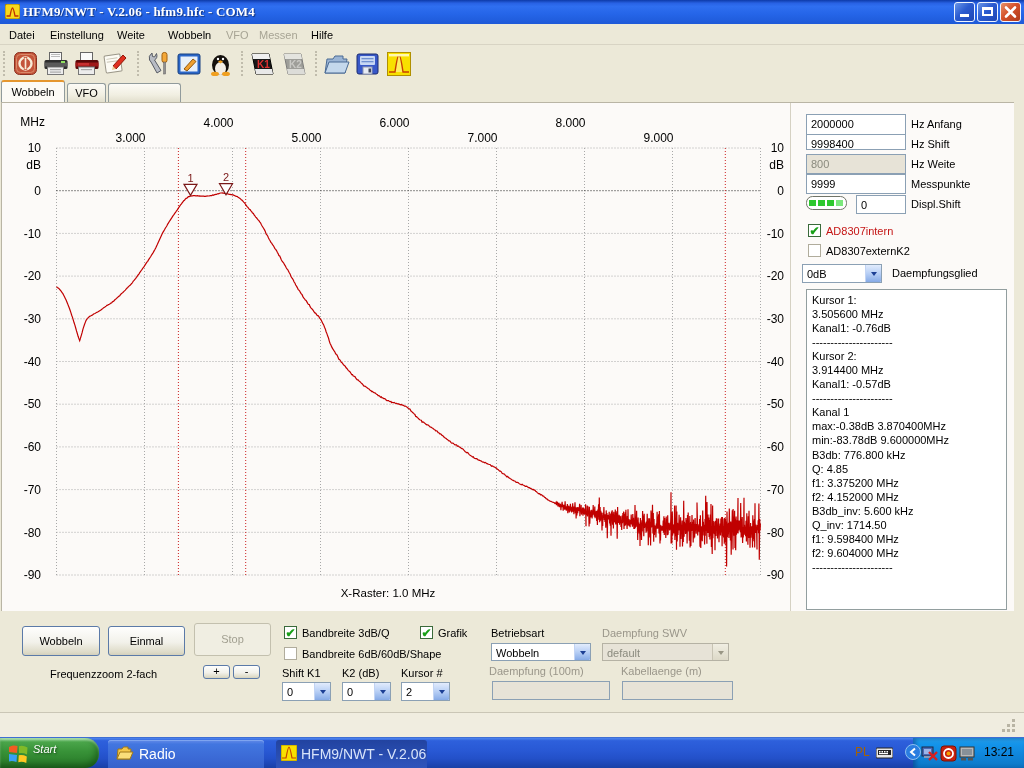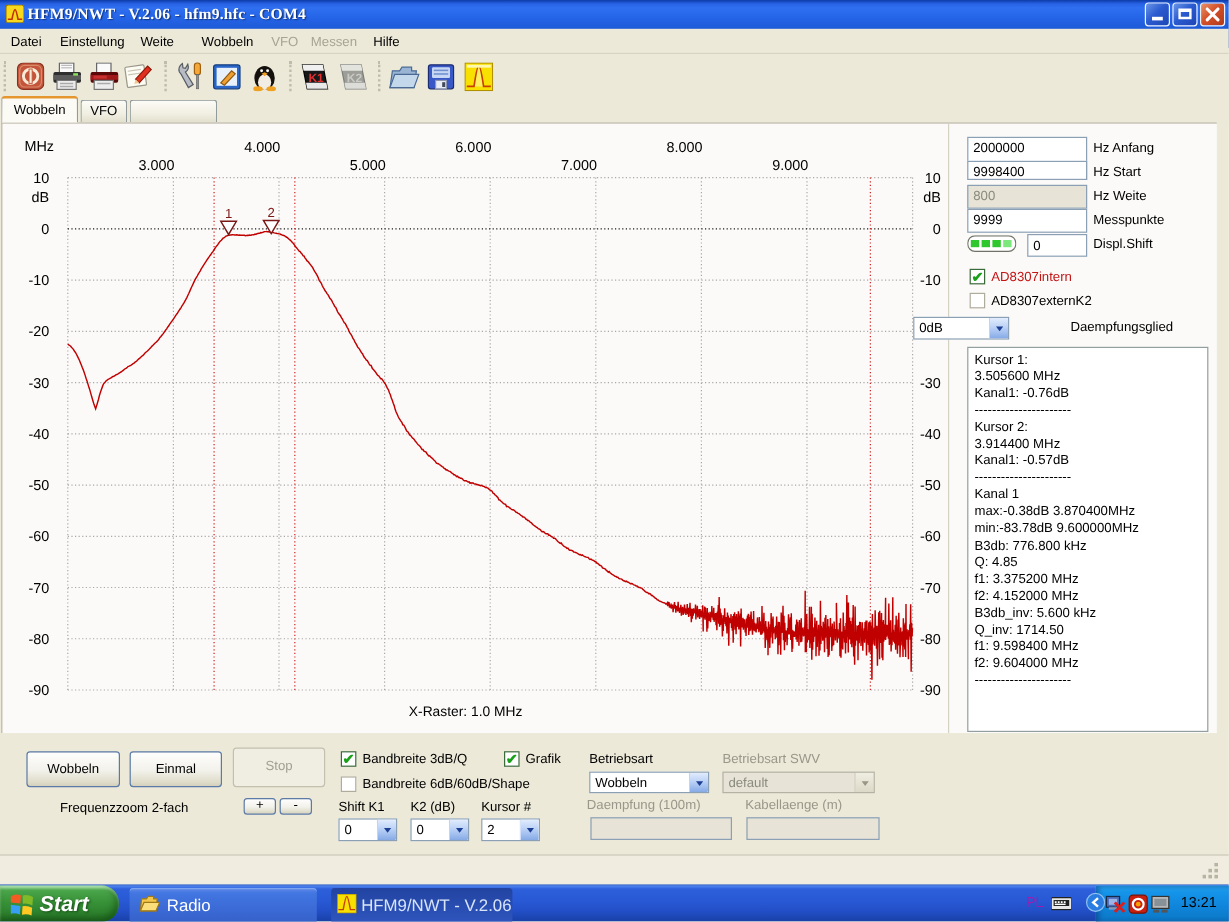--- a/index.html
+++ b/index.html
@@ -44,21 +44,21 @@
 #ta{left:806px;top:289px;width:201px;height:321px;background:#fff;border:1px solid #929e9f;font-size:11px;line-height:14.05px;padding:3px 0 0 5px;color:#000}
 
 #bottom{left:1px;top:611px;width:1013px;height:100px;background:#ece9d8}
 .xpbtn{position:absolute;background:linear-gradient(180deg,#fefefd 0,#f2f1ea 55%,#dedbc8 90%,#d4d0bc 100%);border:1px solid #5b7aa8;border-radius:3px;font-size:11px;color:#000;text-align:center}
 .xpbtn.dis{background:#f0eee2;border:1px solid #c3c0ae;color:#a19f90}
 
 #status{left:0;top:712px;width:1024px;height:25px;background:#f0ede0;border-top:1px solid #cac6b6}
 
 #taskbar{left:0;top:737px;width:1024px;height:31px;background:linear-gradient(180deg,#3a66c8 0,#4a80ec 5%,#2e60dc 12%,#2858d4 45%,#2350c8 70%,#1c44b0 92%,#1941a5 100%)}
 #start{position:absolute;left:0;top:738px;width:99px;height:30px;border-radius:0 14px 14px 0;background:linear-gradient(180deg,#8cd08c 0,#4aa54a 14%,#389238 45%,#2e832e 75%,#256f25 100%);box-shadow:inset -3px -3px 6px rgba(0,45,0,.4),inset 0 2px 2px rgba(220,255,220,.5)}
-#start .st{position:absolute;left:33px;top:5px;color:#fff;font-size:18px;font-weight:bold;font-style:italic;text-shadow:1px 1px 2px #1a4d1a}
+#start .st{position:absolute;left:33px;top:5px;color:#fff;font-size:11px;font-weight:normal;font-style:italic;text-shadow:1px 1px 2px #1a4d1a}
 .task{position:absolute;top:3px;height:30px;border-radius:3px;font-size:14px;color:#fff}
 .task.up{background:linear-gradient(180deg,#638ae8 0,#4276e0 14%,#3a68d4 65%,#3560c8 100%);box-shadow:inset 0 1px 0 #7ea4f0}
 .task.dn{background:linear-gradient(180deg,#2243a0 0,#2a4fb4 60%,#3055bc 100%);box-shadow:inset 1px 1px 2px #14securty}
 #tray{position:absolute;right:0;top:738px;width:111px;height:30px;background:linear-gradient(180deg,#2aa8f0 0,#1494ea 20%,#0f86dc 55%,#0d7ccc 85%,#0c74c0 100%);box-shadow:inset 3px 1px 4px rgba(10,40,110,.45)}
 </style></head><body>
 
 <div class="abs" id="title">
  <svg class="abs" style="left:5px;top:4px" width="15" height="15">
       <rect x="0" y="0" width="15" height="15" rx="2" fill="#f8d81c" stroke="#9a7a00" stroke-width="1"></rect>
       <path d="M1.5,12 L5,12 Q6.5,4 7.5,4 Q8.5,4 10,12 L13.5,12" fill="none" stroke="#c03000" stroke-width="1.3"></path>
@@ -253,41 +253,41 @@
 <path d="M56.5,184.7 57.3,185.4 58.1,185.9 58.9,186.5 59.7,187.5 60.5,188.3 61.3,189.4 62.1,190.7 62.9,191.7 63.7,193.2 64.5,194.8 65.3,196.4 66.1,198.0 66.9,200.0 67.7,201.9 68.5,204.1 69.3,206.0 70.1,208.3 70.9,210.6 71.7,213.2 72.5,215.4 73.3,218.1 74.1,220.8 74.9,223.1 75.7,226.0 76.5,228.9 77.3,231.5 78.1,234.3 78.9,236.6 79.7,238.7 80.5,236.2 81.3,233.4 82.1,230.7 82.9,227.4 83.7,224.9 84.5,222.5 85.3,220.4 86.1,218.3 86.9,217.1 87.7,216.3 88.5,215.3 89.3,214.8 90.1,214.1 90.9,213.8 91.7,213.4 92.5,213.0 93.3,212.3 94.1,211.7 94.9,211.5 95.7,211.1 96.5,210.4 97.3,210.1 98.1,209.7 98.9,209.2 99.7,208.7 100.5,208.2 101.3,207.8 102.1,207.0 102.9,206.4 103.7,205.7 104.5,205.2 105.3,204.8 106.1,204.1 106.9,203.3 107.7,203.1 108.5,202.6 109.3,202.2 110.1,201.7 110.9,201.1 111.7,200.7 112.5,199.8 113.3,199.4 114.1,198.7 114.9,197.8 115.7,197.1 116.5,196.5 117.3,195.7 118.1,194.9 118.9,194.3 119.7,193.7 120.5,192.6 121.3,191.8 122.1,191.1 122.9,190.5 123.7,189.6 124.5,188.9 125.3,188.1 126.1,187.1 126.9,186.2 127.7,185.5 128.5,184.7 129.3,183.9 130.1,183.2 130.9,182.3 131.7,181.5 132.5,180.5 133.3,179.2 134.1,178.4 134.9,177.4 135.7,176.4 136.5,175.3 137.3,174.1 138.1,173.0 138.9,172.1 139.7,170.7 140.5,169.7 141.3,168.3 142.1,167.3 142.9,166.0 143.7,165.1 144.5,163.9 145.3,162.6 146.1,161.4 146.9,160.2 147.7,159.3 148.5,157.9 149.3,156.7 150.1,155.5 150.9,154.3 151.7,152.8 152.5,151.7 153.3,150.4 154.1,148.9 154.9,147.5 155.7,146.0 156.5,144.2 157.3,142.6 158.1,140.8 158.9,138.9 159.7,137.2 160.5,135.5 161.3,133.7 162.1,132.1 162.9,130.4 163.7,129.1 164.5,127.8 165.3,126.2 166.1,125.0 166.9,123.7 167.7,122.1 168.5,120.9 169.3,119.5 170.1,118.3 170.9,117.1 171.7,115.9 172.5,114.6 173.3,113.4 174.1,112.3 174.9,111.1 175.7,110.1 176.5,108.8 177.3,107.9 178.1,106.6 178.9,105.3 179.7,104.2 180.5,102.9 181.3,102.2 182.1,100.9 182.9,99.8 183.7,98.8 184.5,98.2 185.3,97.2 186.1,96.3 186.9,96.1 187.7,95.3 188.5,94.7 189.3,94.6 190.1,94.1 190.9,94.1 191.7,93.9 192.5,93.8 193.3,93.7 194.1,93.7 194.9,93.6 195.7,93.9 196.5,93.8 197.3,93.7 198.1,93.8 198.9,94.1 199.7,93.9 200.5,94.1 201.3,94.0 202.1,94.1 202.9,94.0 203.7,94.1 204.5,94.4 205.3,94.3 206.1,94.1 206.9,94.2 207.7,93.9 208.5,94.0 209.3,94.0 210.1,93.6 210.9,93.7 211.7,93.7 212.5,93.0 213.3,93.3 214.1,92.8 214.9,92.6 215.7,92.4 216.5,92.4 217.3,91.8 218.1,91.9 218.9,91.6 219.7,91.3 220.5,91.0 221.3,91.0 222.1,90.9 222.9,91.1 223.7,91.1 224.5,91.3 225.3,91.4 226.1,91.4 226.9,91.7 227.7,91.8 228.5,92.1 229.3,92.3 230.1,92.4 230.9,92.6 231.7,92.7 232.5,92.9 233.3,92.9 234.1,93.4 234.9,93.7 235.7,94.1 236.5,94.3 237.3,94.6 238.1,95.3 238.9,95.7 239.7,96.2 240.5,96.9 241.3,97.7 242.1,98.3 242.9,99.2 243.7,100.1 244.5,100.9 245.3,102.0 246.1,103.2 246.9,104.3 247.7,105.2 248.5,106.2 249.3,107.3 250.1,107.6 250.9,108.9 251.7,109.6 252.5,111.1 253.3,111.3 254.1,112.9 254.9,113.8 255.7,115.2 256.5,115.8 257.3,116.8 258.1,117.8 258.9,118.7 259.7,119.9 260.5,120.8 261.3,122.5 262.1,124.0 262.9,125.2 263.7,126.5 264.5,127.9 265.3,129.6 266.1,131.9 266.9,132.9 267.7,134.0 268.5,135.9 269.3,137.5 270.1,138.7 270.9,140.3 271.7,141.2 272.5,142.7 273.3,143.5 274.1,145.0 274.9,146.6 275.7,147.4 276.5,148.6 277.3,150.3 278.1,151.6 278.9,153.5 279.7,154.0 280.5,155.8 281.3,157.8 282.1,159.1 282.9,160.1 283.7,161.1 284.5,162.7 285.3,163.8 286.1,165.5 286.9,166.9 287.7,167.6 288.5,169.2 289.3,170.8 290.1,172.0 290.9,174.2 291.7,175.6 292.5,176.7 293.3,178.0 294.1,180.0 294.9,181.0 295.7,183.0 296.5,184.1 297.3,185.6 298.1,187.3 298.9,188.1 299.7,189.1 300.5,190.7 301.3,191.9 302.1,192.7 302.9,194.6 303.7,195.9 304.5,196.8 305.3,198.1 306.1,198.5 306.9,199.9 307.7,201.4 308.5,202.5 309.3,202.5 310.1,204.7 310.9,205.8 311.7,206.6 312.5,207.5 313.3,208.6 314.1,209.9 314.9,210.9 315.7,211.3 316.5,212.4 317.3,213.7 318.1,213.7 318.9,214.7 319.7,216.1 320.5,217.2 321.3,218.3 322.1,220.0 322.9,221.7 323.7,222.9 324.5,225.3 325.3,226.9 326.1,229.7 326.9,231.6 327.7,234.1 328.5,236.0 329.3,239.1 330.1,241.4 330.9,243.0 331.7,244.9 332.5,246.4 333.3,247.6 334.1,248.9 334.9,250.0 335.7,252.0 336.5,252.2 337.3,253.6 338.1,255.4 338.9,257.2 339.7,257.6 340.5,258.7 341.3,260.4 342.1,260.8 342.9,261.8 343.7,263.0 344.5,263.5 345.3,264.4 346.1,265.8 346.9,266.5 347.7,267.7 348.5,268.6 349.3,269.3 350.1,270.0 350.9,271.2 351.7,272.6 352.5,272.6 353.3,274.0 354.1,274.3 354.9,274.6 355.7,275.9 356.5,277.0 357.3,277.9 358.1,277.8 358.9,278.9 359.7,279.5 360.5,280.1 361.3,281.1 362.1,281.8 362.9,282.7 363.7,284.0 364.5,284.2 365.3,284.4 366.1,285.1 366.9,285.5 367.7,286.3 368.5,286.8 369.3,287.2 370.1,288.3 370.9,288.6 371.7,289.6 372.5,289.4 373.3,290.2 374.1,290.6 374.9,290.8 375.7,291.4 376.5,292.3 377.3,292.5 378.1,293.7 378.9,293.7 379.7,294.2 380.5,295.2 381.3,294.8 382.1,295.9 382.9,295.9 383.7,296.6 384.5,296.6 385.3,297.0 386.1,298.0 386.9,298.6 387.7,298.6 388.5,298.6 389.3,299.2 390.1,299.6 390.9,299.5 391.7,300.7 392.5,300.3 393.3,300.7 394.1,300.4 394.9,301.0 395.7,301.3 396.5,301.3 397.3,301.9 398.1,301.7 398.9,302.2 399.7,302.4 400.5,302.8 401.3,302.5 402.1,303.1 402.9,303.2 403.7,303.5 404.5,304.2 405.3,304.1 406.1,304.6 406.9,305.0 407.7,305.8 408.5,306.5 409.3,306.9 410.1,307.3 410.9,309.0 411.7,309.4 412.5,310.5 413.3,310.9 414.1,311.9 414.9,312.5 415.7,314.5 416.5,314.6 417.3,315.5 418.1,316.1 418.9,317.0 419.7,317.7 420.5,318.0 421.3,318.2 422.1,320.2 422.9,320.0 423.7,320.3 424.5,321.0 425.3,321.6 426.1,322.4 426.9,322.8 427.7,322.8 428.5,323.3 429.3,324.1 430.1,324.9 430.9,325.1 431.7,325.8 432.5,326.0 433.3,326.7 434.1,327.5 434.9,327.8 435.7,328.8 436.5,328.8 437.3,329.2 438.1,330.6 438.9,330.7 439.7,331.8 440.5,331.8 441.3,332.5 442.1,333.4 442.9,333.7 443.7,334.8 444.5,335.5 445.3,336.1 446.1,336.6 446.9,337.3 447.7,337.7 448.5,338.6 449.3,338.8 450.1,339.3 450.9,340.3 451.7,341.1 452.5,341.0 453.3,341.3 454.1,342.1 454.9,342.8 455.7,342.8 456.5,342.8 457.3,344.2 458.1,343.9 458.9,344.6 459.7,345.3 460.5,345.4 461.3,346.5 462.1,346.6 462.9,346.9 463.7,347.9 464.5,348.8 465.3,349.7 466.1,350.2 466.9,350.9 467.7,350.5 468.5,351.7 469.3,352.6 470.1,353.3 470.9,353.8 471.7,354.2 472.5,355.1 473.3,354.8 474.1,356.0 474.9,356.5 475.7,356.6 476.5,356.7 477.3,357.1 478.1,358.0 478.9,358.1 479.7,358.4 480.5,358.7 481.3,359.1 482.1,359.7 482.9,360.2 483.7,360.1 484.5,360.8 485.3,360.4 486.1,361.1 486.9,361.7 487.7,361.9 488.5,362.3 489.3,362.5 490.1,362.5 490.9,363.6 491.7,364.2 492.5,363.9 493.3,364.5 494.1,364.9 494.9,365.2 495.7,365.9 496.5,366.1 497.3,367.2 498.1,367.5 498.9,368.3 499.7,369.1 500.5,369.2 501.3,369.8 502.1,371.2 502.9,371.6 503.7,371.8 504.5,372.2 505.3,373.4 506.1,373.9 506.9,374.9 507.7,374.3 508.5,375.5 509.3,376.0 510.1,376.6 510.9,377.0 511.7,377.6 512.5,378.3 513.3,378.4 514.1,379.0 514.9,379.0 515.7,380.0 516.5,380.4 517.3,380.4 518.1,380.6 518.9,381.4 519.7,382.0 520.5,382.2 521.3,382.7 522.1,382.3 522.9,383.0 523.7,383.2 524.5,383.8 525.3,384.4 526.1,384.2 526.9,384.4 527.7,385.1 528.5,385.6 529.3,385.6 530.1,386.3 530.9,386.3 531.7,387.1 532.5,387.6 533.3,387.5 534.1,388.1 534.9,388.1 535.7,389.2 536.5,389.7 537.3,390.6 538.1,391.3 538.9,391.8 539.7,391.7 540.5,392.8 541.3,392.6 542.1,393.1 542.9,394.2 543.7,394.2 544.5,395.3 545.3,395.6 546.1,396.6 546.9,396.8 547.7,397.9 548.5,398.0 549.3,398.8 550.1,399.1 550.9,399.3 551.7,399.8 552.5,400.2 553.3,400.3 554.1,400.6 554.9,401.5 555.7,401.1 556.0,400.5 556.4,403.2 556.8,399.6 557.1,402.3 557.5,399.7 557.9,404.4 558.3,400.9 558.7,404.3 559.0,402.3 559.4,405.2 559.8,402.3 560.2,403.1 560.6,402.7 560.9,408.2 561.3,403.1 561.7,405.2 562.1,399.8 562.5,404.8 562.8,402.3 563.2,408.6 563.6,403.1 564.0,406.0 564.4,402.8 564.7,407.6 565.1,399.4 565.5,407.3 565.9,404.6 566.3,408.8 566.6,404.3 567.0,405.5 567.4,402.0 567.8,411.1 568.2,404.2 568.5,406.8 568.9,403.7 569.3,410.4 569.7,405.0 570.1,409.4 570.4,401.8 570.8,406.7 571.2,404.9 571.6,410.5 572.0,405.7 572.3,408.9 572.7,401.3 573.1,409.9 573.5,404.5 573.9,412.2 574.2,406.2 574.6,407.6 575.0,400.3 575.4,411.3 575.8,405.2 576.1,416.6 576.5,405.4 576.9,413.5 577.3,405.4 577.7,411.2 578.0,405.0 578.4,408.8 578.8,407.1 579.2,409.2 579.6,401.7 579.9,414.3 580.3,408.0 580.7,408.9 581.1,402.9 581.5,412.6 581.8,408.2 582.2,411.0 582.6,405.6 583.0,413.7 583.4,405.6 583.7,412.0 584.1,407.4 584.5,412.4 584.9,406.8 585.3,410.1 585.6,402.3 586.0,424.3 586.0,413.4 586.4,408.7 586.8,413.1 587.2,403.5 587.5,414.4 587.9,404.3 588.3,412.0 588.7,408.8 589.1,424.5 589.4,404.7 589.8,421.8 590.2,408.4 590.6,415.5 591.0,409.8 591.3,415.2 591.7,407.8 592.1,416.5 592.5,411.1 592.9,411.9 593.2,403.1 593.6,412.5 594.0,411.2 594.4,414.6 594.8,404.5 595.1,416.2 595.5,409.5 595.9,414.6 596.3,408.8 596.7,419.0 597.0,408.9 597.4,423.1 597.8,407.5 598.2,412.4 598.6,402.2 598.9,417.7 599.3,395.6 599.7,420.3 600.1,405.0 600.5,418.8 600.8,408.7 601.2,415.6 601.6,410.5 602.0,428.4 602.4,413.2 602.7,423.9 603.1,410.7 603.5,416.0 603.9,404.9 604.3,417.9 604.6,412.3 605.0,419.9 605.4,412.2 605.8,425.8 606.2,408.4 606.5,415.1 606.9,411.0 607.3,436.2 607.7,412.7 608.1,416.3 608.4,413.4 608.8,417.4 609.2,409.8 609.6,421.4 610.0,414.3 610.3,423.7 610.7,411.4 611.0,433.7 611.1,426.8 611.5,409.6 611.9,417.9 612.2,408.3 612.6,422.8 613.0,411.5 613.4,426.6 613.8,409.7 614.1,419.8 614.5,417.0 614.9,420.4 615.3,407.4 615.7,422.5 616.0,411.1 616.4,421.5 616.8,409.2 617.2,436.7 617.6,405.1 617.9,418.7 618.3,417.2 618.7,420.9 619.1,412.8 619.5,422.7 619.8,413.9 620.2,421.0 620.6,414.3 621.0,425.0 621.4,417.9 621.7,428.0 622.1,413.4 622.5,421.3 622.9,410.9 623.3,420.3 623.6,409.5 624.0,427.1 624.4,412.1 624.8,424.1 625.2,410.3 625.5,423.3 625.9,407.7 626.3,420.5 626.7,420.0 627.1,427.0 627.4,413.9 627.8,423.4 628.0,407.2 628.2,416.3 628.6,423.5 629.0,416.9 629.3,424.2 629.7,418.3 630.1,425.1 630.5,417.7 630.9,421.6 631.2,412.5 631.6,422.4 632.0,418.7 632.4,424.8 632.8,412.1 633.1,423.4 633.5,415.7 633.9,427.0 634.3,420.5 634.7,426.9 635.0,403.0 635.4,425.8 635.8,418.0 636.2,423.8 636.6,408.7 636.9,425.0 637.3,417.8 637.7,438.0 638.1,415.6 638.5,429.4 638.8,420.4 639.2,431.6 639.6,422.0 640.0,438.5 640.0,444.0 640.4,416.0 640.7,430.6 641.1,420.6 641.5,437.9 641.9,418.3 642.3,429.5 642.6,408.9 643.0,424.2 643.4,413.6 643.8,434.3 644.2,411.8 644.5,425.9 644.9,420.5 645.3,424.0 645.7,422.2 646.1,430.7 646.4,419.5 646.8,429.4 647.2,411.7 647.6,426.3 648.0,419.2 648.3,443.2 648.7,416.2 649.1,435.6 649.5,416.3 649.9,427.9 650.2,421.3 650.6,443.6 651.0,408.4 651.4,425.5 651.8,410.5 652.1,425.2 652.5,402.7 652.9,431.5 653.3,411.1 653.7,439.8 654.0,416.9 654.4,433.0 654.8,423.3 655.2,425.3 655.6,423.9 655.9,435.6 656.3,421.4 656.7,426.8 657.1,409.8 657.5,426.7 657.8,414.5 658.2,426.5 658.6,412.3 659.0,431.4 659.4,409.1 659.7,427.9 660.0,441.4 660.1,422.8 660.5,438.6 660.9,423.4 661.3,426.2 661.6,425.0 662.0,428.8 662.4,424.0 662.8,428.6 663.2,418.4 663.5,430.8 663.9,414.2 664.3,433.0 664.7,416.1 665.1,427.6 665.4,421.1 665.8,436.1 666.2,414.6 666.6,425.8 667.0,417.0 667.3,433.2 667.7,413.2 668.1,432.8 668.5,420.9 668.9,426.5 669.2,422.6 669.6,428.4 670.0,420.7 670.4,427.7 670.8,416.1 671.0,390.2 671.1,441.6 671.5,423.3 671.9,441.6 672.3,409.7 672.7,433.4 673.0,422.2 673.4,431.1 673.8,423.0 674.2,431.5 674.6,403.6 674.9,438.0 675.3,417.4 675.7,434.3 676.1,403.6 676.5,447.7 676.8,409.5 677.2,439.4 677.6,420.7 678.0,432.9 678.4,422.6 678.7,428.6 679.1,412.7 679.5,425.8 679.9,418.7 680.0,444.8 680.3,426.0 680.6,415.3 681.0,437.1 681.4,423.2 681.8,426.3 682.2,418.6 682.5,444.5 682.9,424.0 683.3,440.1 683.7,398.7 684.1,434.7 684.4,419.7 684.8,427.4 685.2,421.2 685.6,432.0 686.0,416.1 686.3,430.9 686.7,417.7 687.1,441.6 687.5,412.9 687.9,429.5 688.2,410.6 688.6,428.1 689.0,421.5 689.4,438.8 689.8,413.9 690.1,445.4 690.5,419.9 690.9,444.1 691.3,421.8 691.7,429.0 692.0,413.1 692.4,428.4 692.8,420.0 693.2,440.4 693.6,417.6 693.9,436.6 694.3,422.2 694.7,435.5 695.1,416.0 695.5,427.1 695.8,422.1 696.2,431.7 696.6,423.8 697.0,427.9 697.0,400.4 697.4,417.8 697.7,433.6 698.1,422.4 698.5,429.5 698.9,425.1 699.3,430.0 699.6,417.1 700.0,444.8 700.4,413.2 700.8,446.1 701.2,424.3 701.5,438.1 701.9,424.4 702.3,439.2 702.7,408.4 703.1,429.5 703.4,419.7 703.8,433.4 704.2,422.8 704.6,442.5 705.0,417.1 705.3,433.8 705.7,393.8 706.1,428.8 706.5,418.7 706.9,441.8 707.0,400.0 707.2,419.9 707.6,431.0 708.0,412.5 708.4,430.9 708.8,415.6 709.1,434.9 709.5,418.1 709.9,437.4 710.3,412.6 710.7,433.8 711.0,402.1 711.4,445.1 711.8,425.4 712.2,452.0 712.6,403.4 712.9,436.2 713.3,419.0 713.7,431.5 714.1,425.5 714.5,432.1 714.8,419.5 715.0,448.2 715.2,429.8 715.6,418.8 716.0,434.0 716.4,416.2 716.7,428.6 717.1,416.4 717.5,436.4 717.9,424.9 718.3,427.9 718.6,416.6 719.0,440.3 719.4,423.7 719.8,428.3 720.2,421.5 720.5,433.6 720.9,416.4 721.3,430.5 721.7,415.1 722.1,444.3 722.4,415.1 722.8,433.9 723.2,423.9 723.6,435.4 724.0,416.5 724.3,441.7 724.7,416.0 725.1,439.8 725.5,416.6 725.9,443.4 726.2,419.5 726.6,464.4 727.0,409.6 727.4,435.1 727.8,425.7 728.1,429.4 728.5,420.9 728.9,436.1 729.3,406.5 729.7,427.0 730.0,419.7 730.4,438.6 730.8,419.4 731.2,452.8 731.6,421.9 731.9,428.9 732.3,408.2 732.7,429.8 733.0,447.4 733.1,407.0 733.5,427.8 733.8,414.8 734.2,433.8 734.6,408.8 735.0,446.1 735.4,416.4 735.7,448.2 736.1,414.6 736.5,432.7 736.9,418.3 737.3,430.9 737.6,426.0 738.0,396.1 738.0,431.4 738.4,424.7 738.8,428.6 739.2,418.6 739.5,427.5 739.9,421.7 740.3,430.3 740.7,400.9 741.1,435.4 741.4,417.2 741.8,434.7 742.2,414.9 742.6,440.9 743.0,425.0 743.3,435.6 743.7,424.1 744.0,395.7 744.1,431.8 744.5,422.8 744.9,432.9 745.2,424.8 745.6,434.3 746.0,418.7 746.4,439.5 746.8,411.2 747.1,428.5 747.5,426.5 747.9,442.8 748.3,414.2 748.7,435.9 749.0,408.7 749.4,431.6 749.8,425.2 750.0,445.7 750.2,438.7 750.6,421.0 750.9,435.8 751.3,424.9 751.7,427.7 752.1,424.1 752.5,445.5 752.8,413.2 753.2,436.9 753.6,418.4 754.0,439.2 754.4,417.0 754.7,445.5 755.0,401.3 755.1,421.9 755.5,431.0 755.9,422.5 756.3,428.4 756.6,426.9 757.0,447.4 757.0,428.9 757.4,423.1 757.8,428.3 758.2,418.2 758.5,431.2 758.9,401.5 759.3,457.7 759.7,417.0 760.1,428.4 760.4,421.6" fill="none" stroke="#c00000" stroke-width="1.2"></path>
 <path d="M184.0,82.4 L197.0,82.4 L190.5,93.4 Z" fill="#fff" stroke="#7a1818" stroke-width="1.2"></path>
 <text x="190.5" y="79.9" font-size="11" fill="#7a1818" text-anchor="middle">1</text>
 <path d="M219.5,81.69999999999999 L232.5,81.69999999999999 L226,92.69999999999999 Z" fill="#fff" stroke="#7a1818" stroke-width="1.2"></path>
 <text x="226" y="79.19999999999999" font-size="11" fill="#7a1818" text-anchor="middle">2</text>
 </svg>
 
 <div class="inp" style="left:806px;top:114px;width:100px;height:36px">2000000</div>
 <div class="lbl" style="left:911px;top:118px">Hz Anfang</div>
 <div class="inp" style="left:806px;top:134px;width:100px;height:16px">9998400</div>
-<div class="lbl" style="left:911px;top:138px">Hz Start</div>
+<div class="lbl" style="left:911px;top:138px">Hz Shift</div>
 <div class="inp dis" style="left:806px;top:154px;width:100px;height:20px">800</div>
 <div class="lbl" style="left:911px;top:158px">Hz Weite</div>
 <div class="inp" style="left:806px;top:174px;width:100px;height:20px">9999</div>
 <div class="lbl" style="left:911px;top:178px">Messpunkte</div>
 <svg class="abs" style="left:806px;top:196px" width="41" height="14">
     <rect x=".5" y=".5" width="40" height="13" rx="6" fill="#fff" stroke="#707468"></rect>
     <rect x="3" y="4" width="7" height="6" fill="#2ec82e"></rect>
     <rect x="12" y="4" width="7" height="6" fill="#2ec82e"></rect>
     <rect x="21" y="4" width="7" height="6" fill="#2ec82e"></rect>
     <rect x="30" y="4" width="7" height="6" fill="#7ce87c"></rect>
   </svg>
 <div class="inp" style="left:856px;top:195px;width:50px;height:19px">0</div>
 <div class="lbl" style="left:911px;top:198px">Displ.Shift</div>
 <div class="cb" style="left:808px;top:224px;border:1px solid #3a6a3a">
     <span class="ck">✔</span>
   </div>
 <div class="lbl" style="left:826px;top:225px;color:#c41414">AD8307intern</div>
 <div class="cb" style="left:808px;top:244px;border:1px solid #b0ac9c"></div>
 <div class="lbl" style="left:826px;top:245px">AD8307externK2</div>
-<div class="dd" style="left:761px;top:264px;width:80px;height:19px">
+<div class="dd" style="left:802px;top:264px;width:80px;height:19px">
     <span class="val">0dB</span>
     <span class="btn"></span>
   </div>
 <div class="lbl" style="left:892px;top:267px">Daempfungsglied</div>
 <div id="ta" class="abs">Kursor 1:<br>3.505600 MHz<br>Kanal1: -0.76dB<br>----------------------<br>Kursor 2:<br>3.914400 MHz<br>Kanal1: -0.57dB<br>----------------------<br>Kanal 1<br>max:-0.38dB 3.870400MHz<br>min:-83.78dB 9.600000MHz<br>B3db: 776.800 kHz<br>Q: 4.85<br>f1: 3.375200 MHz<br>f2: 4.152000 MHz<br>B3db_inv: 5.600 kHz<br>Q_inv: 1714.50<br>f1: 9.598400 MHz<br>f2: 9.604000 MHz<br>----------------------</div>
 
 <div class="abs" id="bottom"></div>
 <div class="xpbtn" style="left:22px;top:626px;width:78px;height:30px;padding-top:8px">Wobbeln</div>
 <div class="xpbtn" style="left:108px;top:626px;width:77px;height:30px;padding-top:8px">Einmal</div>
 <div class="xpbtn dis" style="left:194px;top:623px;width:77px;height:33px;padding-top:9px">Stop</div>
@@ -317,21 +317,21 @@
   </div>
 <div class="dd" style="left:401px;top:682px;width:49px;height:19px">
     <span class="val">2</span>
     <span class="btn"></span>
   </div>
 <div class="lbl" style="left:491px;top:627px">Betriebsart</div>
 <div class="dd" style="left:491px;top:643px;width:100px;height:18px">
     <span class="val">Wobbeln</span>
     <span class="btn"></span>
   </div>
-<div class="lbl gray" style="left:602px;top:627px">Betriebsart SWV</div>
+<div class="lbl gray" style="left:602px;top:627px">Daempfung SWV</div>
 <div class="dd dis" style="left:602px;top:643px;width:127px;height:18px">
     <span class="val">default</span>
     <span class="btn"></span>
   </div>
 <div class="lbl gray" style="left:489px;top:665px">Daempfung (100m)</div>
 <div class="inp dis" style="left:492px;top:681px;width:118px;height:19px"></div>
 <div class="lbl gray" style="left:621px;top:665px">Kabellaenge (m)</div>
 <div class="inp dis" style="left:622px;top:681px;width:111px;height:19px"></div>
 
 <div class="abs" id="status"></div>
@@ -364,21 +364,21 @@
     <span style="position:absolute;left:31px;top:6px">Radio</span>
   </div>
 <div class="task dn" style="left:276px;top:740px;width:151px">
     <svg class="abs" style="left:5px;top:5px" width="16" height="16">
       <rect x="0" y="0" width="16" height="16" fill="#f8e000" stroke="#b09000"></rect>
       <path d="M1,13 L5,13 Q7,2 8,2 Q9,2 11,13 L15,13" fill="none" stroke="#c84000" stroke-width="1.2"></path>
     </svg>
     <span style="position:absolute;left:25px;top:6px;color:#d8e4fa">HFM9/NWT - V.2.06 -...</span>
   </div>
 <div class="abs" id="tray"></div>
-<span class="abs" style="left:855px;top:745px;color:#a21caf;font-size:12px">PL</span>
+<span class="abs" style="left:855px;top:745px;color:#a16207;font-size:12px">PL</span>
 <svg class="abs" style="left:876px;top:746px" width="17" height="13">
     <rect x="0" y="2" width="17" height="10" rx="1" fill="#e8e8e8" stroke="#222"></rect>
     <rect x="2" y="4" width="13" height="5" fill="#222"></rect>
     <g fill="#fff">
       <rect x="3" y="5" width="1.5" height="1.5"></rect>
       <rect x="5.5" y="5" width="1.5" height="1.5"></rect>
       <rect x="8" y="5" width="1.5" height="1.5"></rect>
       <rect x="10.5" y="5" width="1.5" height="1.5"></rect>
       <rect x="3" y="7" width="9" height="1.2"></rect>
     </g>

